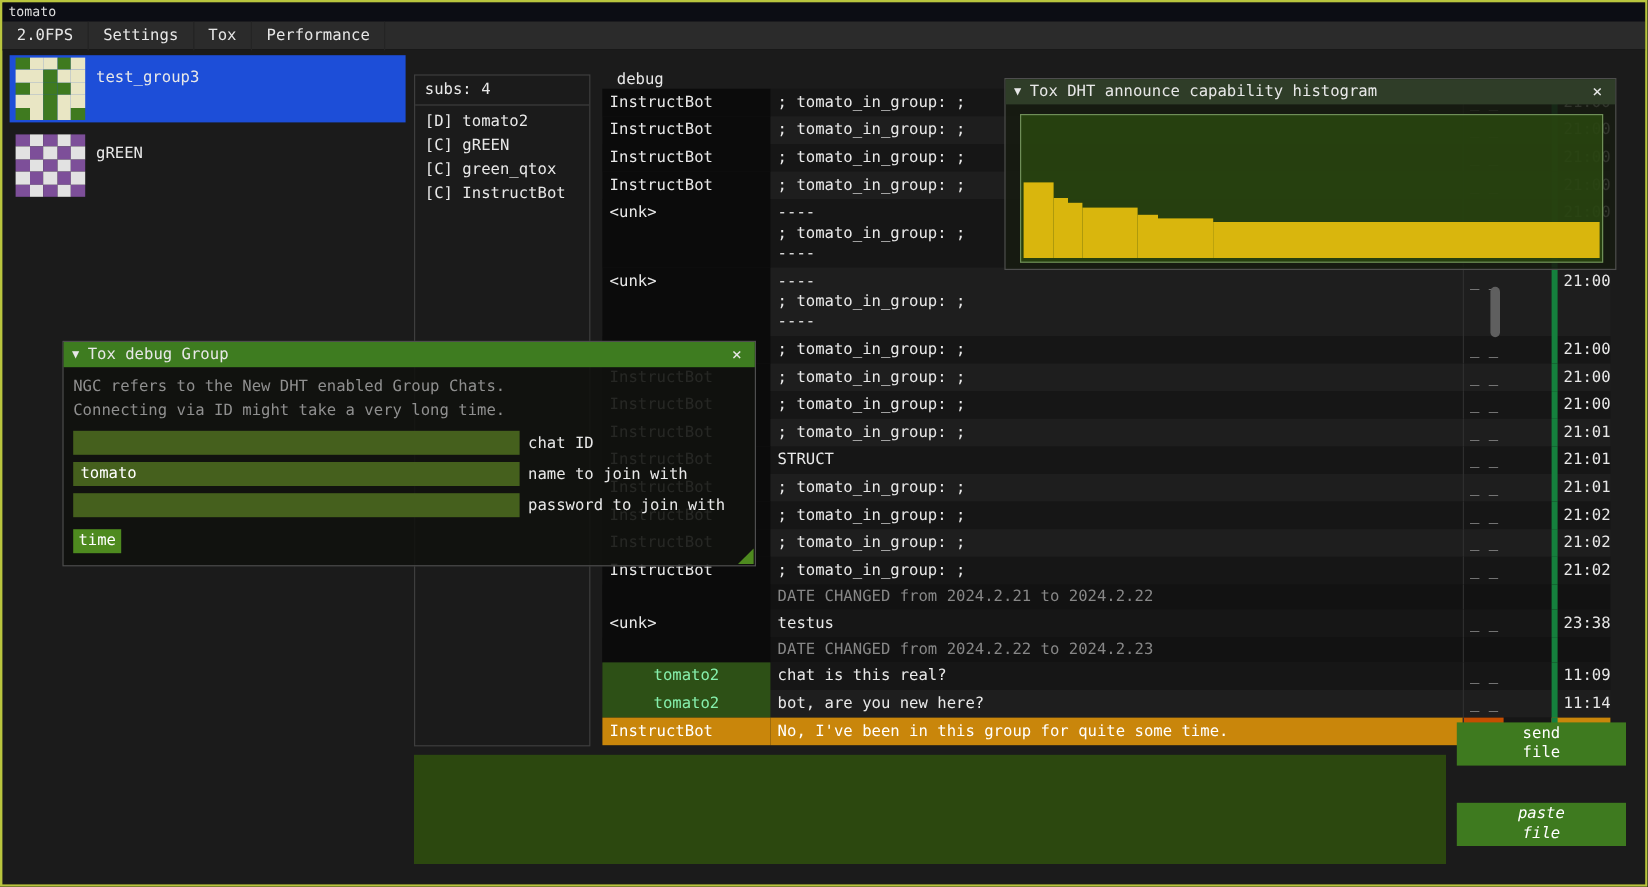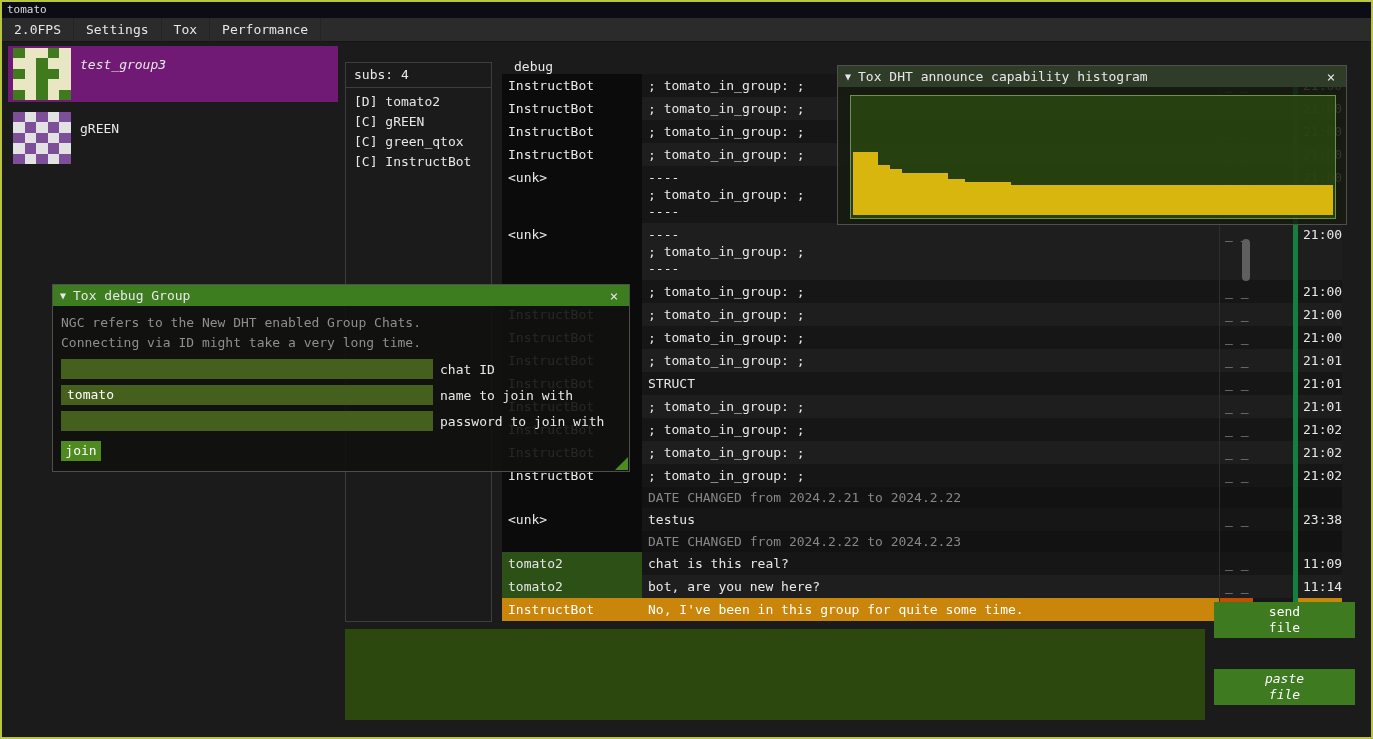--- a/index.html
+++ b/index.html
@@ -11,39 +11,39 @@
   }
   .titlebar { position:absolute; left:0; top:0; width:100%; height:16px;
     background:#0c0d14; font-size:11px; line-height:16px; padding-left:5px; color:#dcdcdc; }
   .menubar { position:absolute; left:0; top:16px; width:100%; height:24px;
     background:#2b2b2b; display:flex; align-items:flex-start; border-bottom:1px solid #151515; }
   .menu-item { padding:0 12px; line-height:24px; color:#e6e6e6; border-right:1px solid #242424; cursor:default; }
 
   
   .group-list { position:absolute; left:6px; top:44px; width:330px; }
   .group-row { display:flex; gap:9px; padding:2px 5px; height:56px; margin-bottom:8px; align-items:center; }
-  .group-row.selected { background:#701a75;font-style:italic; }
+  .group-row.selected { background:#1d4ed8; }
   .avatar { width:58px; height:52px; display:grid; grid-template-columns:repeat(5,1fr); grid-template-rows:repeat(5,1fr); flex:none; }
   .group-label { align-self:flex-start; margin-top:9px; }
 
   
   .subs-panel { position:absolute; left:343px; top:60px; width:147px; height:560px; border:1px solid #3e3e3e; }
   .subs-header { padding:4px 8px 5px; }
   .subs-sep { height:1px; background:#3e3e3e; margin-bottom:4px; }
   .subs-item { padding:2px 8px 3px; }
 
   
   .chat-header { position:absolute; left:512px; top:57px; }
   .msg-table { position:absolute; left:500px; top:72px; width:840px; }
   .msg-row { display:flex; background:#161616; }
   .msg-row.alt { background:#1e1e1e; }
   .msg-row.date-row { background:#121212; }
   .cell { padding:3px 6px; line-height:17px; white-space:pre-line; overflow:hidden; }
   .cell.name { width:140px; flex:none; background:#0b0b0b; }
-  .cell.name.green { background:#2d5016; color:#e5e5e5; }
+  .cell.name.green { background:#2d5016; color:#86efac;text-align:center; }
   .cell.msg { flex:1; min-width:0; }
   .cell.flags { width:34px; flex:none; color:#a8a8a8; border-left:1px solid #2e2e2e; padding-left:5px; padding-right:0; }
   .cell.time { width:49px; flex:none; border-left:5px solid #15803d; padding-left:5px; padding-right:0;margin-left:40px; }
   .date-row .cell { padding-top:2px; padding-bottom:2px; }
   .date-row .cell.msg { color:#878787; }
   .msg-row.hl .cell { background:#c9860b; color:#ffffff; }
   .msg-row.hl .cell.flags { background:#c44e00; color:#ffffff; }
   .scroll-thumb { position:absolute; left:1240px; top:237px; width:8px; height:42px;
     background:#5f5f5f; border-radius:4px; z-index:5; }
 
@@ -348,18 +348,18 @@
           </div>
           <div class="field-row">
             <div class="text-input">tomato</div>
             <div class="field-label">name to join with</div>
           </div>
           <div class="field-row">
             <div class="text-input"></div>
             <div class="field-label">password to join with</div>
           </div>
         </div>
-      <div class="join-btn">join</div>
+      <div class="join-btn">time</div>
     </div>
     <div class="grip"></div>
   </div>
 
 </div>
 
 </body></html>

